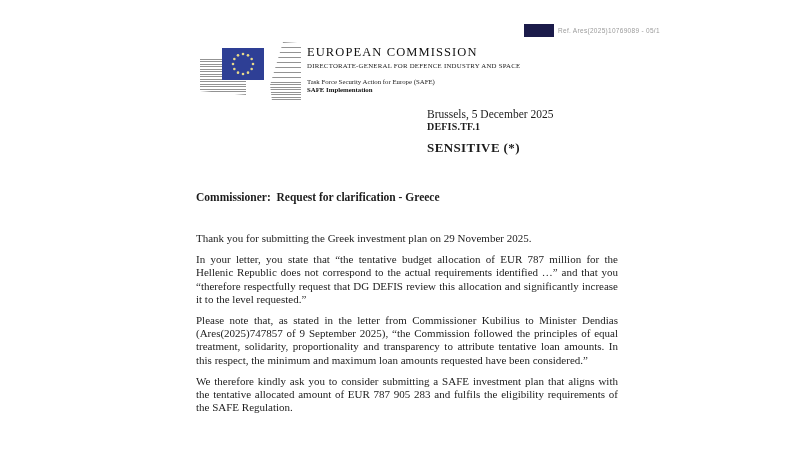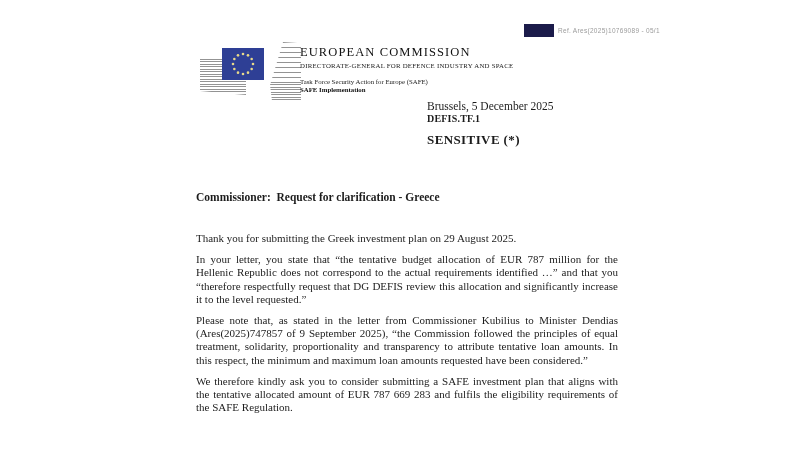--- a/index.html
+++ b/index.html
@@ -11,27 +11,27 @@
   .stamp{position:absolute;left:524px;top:24px;display:flex;align-items:center;gap:4px;}
   .stamp-box{width:30px;height:13px;background:#1b1b4a;}
   .stamp-text{font-family:"Liberation Sans","DejaVu Sans",sans-serif;font-size:6.5px;color:#9b9b9b;letter-spacing:.3px;white-space:nowrap;}
   
   .logo{position:absolute;left:200px;top:42px;width:102px;height:58px;}
   .hatch{position:absolute;background:repeating-linear-gradient(to bottom,#939393 0px,#939393 .7px,#ffffff .7px,#ffffff 2.5px);}
   .hatch-left{left:0;top:12px;width:46px;height:41px;clip-path:polygon(0 10%,100% 0,100% 100%,0 90%);}
   .hatch-right{left:70px;top:0;width:31px;height:58px;clip-path:polygon(42% 0,100% 2%,100% 100%,6% 100%,0 74%,24% 32%);}
   .flag{position:absolute;left:22px;top:6px;width:42px;height:32px;}
   
-  .letterhead{position:absolute;left:300px;top:45px;width:330px;}
+  .letterhead{position:absolute;left:307px;top:45px;width:330px;}
   .inst{font-size:12.5px;letter-spacing:1.1px;color:#111;}
   .dg{font-size:6.8px;letter-spacing:.25px;margin-top:2px;color:#222;}
   .unit1{font-size:6.8px;margin-top:9px;color:#222;}
   .unit2{font-size:6.8px;font-weight:bold;margin-top:1px;color:#111;}
   
-  .meta{position:absolute;left:427px;top:100px;}
+  .meta{position:absolute;left:427px;top:108px;}
   .place-date{font-size:11.5px;}
   .ref{font-size:10px;font-weight:bold;margin-top:1px;letter-spacing:.2px;}
   .classif{font-size:13px;font-weight:bold;margin-top:8px;letter-spacing:.4px;}
   
   .subject{position:absolute;left:196px;top:191px;width:430px;font-size:11.5px;font-weight:bold;white-space:pre-wrap;}
   
   .letter-body{position:absolute;left:196px;top:232px;width:422px;font-size:11px;line-height:13.2px;text-align:justify;}
   .letter-body p{margin:0 0 8px 0;}
 </style>
 </head>
@@ -73,17 +73,17 @@
 
 <div class="meta">
   <div class="place-date">Brussels, 5 December 2025</div>
   <div class="ref">DEFIS.TF.1</div>
   <div class="classif">SENSITIVE (*)</div>
 </div>
 
 <div class="subject">Commissioner:  Request for clarification - Greece</div>
 
 <div class="letter-body">
-  <p>Thank you for submitting the Greek investment plan on 29 August 2025.</p>
+  <p>Thank you for submitting the Greek investment plan on 29 November 2025.</p>
   <p>In your letter, you state that “the tentative budget allocation of EUR 787 million for the Hellenic Republic does not correspond to the actual requirements identified …” and that you “therefore respectfully request that DG DEFIS review this allocation and significantly increase it to the level requested.”</p>
   <p>Please note that, as stated in the letter from Commissioner Kubilius to Minister Dendias (Ares(2025)747857 of 9 September 2025), “the Commission followed the principles of equal treatment, solidarity, proportionality and transparency to attribute tentative loan amounts. In this respect, the minimum and maximum loan amounts requested have been considered.”</p>
-  <p>We therefore kindly ask you to consider submitting a SAFE investment plan that aligns with the tentative allocated amount of EUR 787 669 283 and fulfils the eligibility requirements of the SAFE Regulation.</p>
+  <p>We therefore kindly ask you to consider submitting a SAFE investment plan that aligns with the tentative allocated amount of EUR 787 905 283 and fulfils the eligibility requirements of the SAFE Regulation.</p>
 </div>
 
 </body></html>

